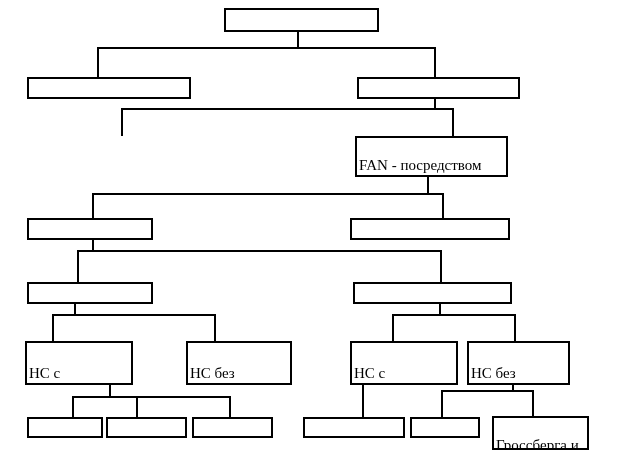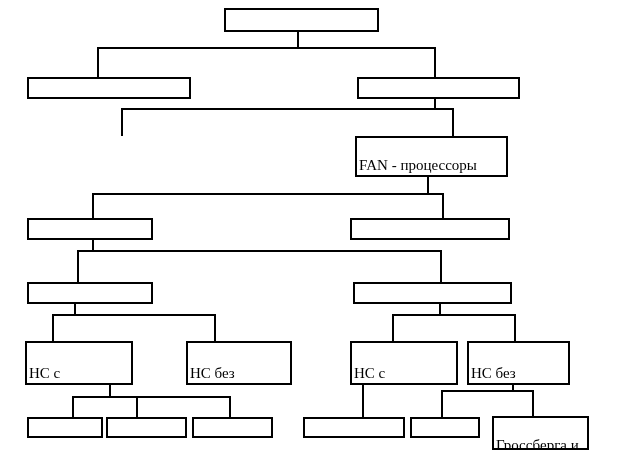--- a/index.html
+++ b/index.html
@@ -84,21 +84,21 @@
   <div class="node" style="left:27px;top:77px;width:164px;height:22px">
     <span>Машины фон Неймана</span>
   </div>
 
   <div class="node" style="left:357px;top:77px;width:163px;height:22px">
     <span>Вычислительные сети</span>
   </div>
 
 
   <div class="node" style="left:355px;top:136px;width:153px;height:41px">
-    <span>FAN - процессоры</span>
+    <span>FAN - посредством</span>
   </div>
 
   <div class="node" style="left:27px;top:218px;width:126px;height:22px">
     <span>Нейронные сети</span>
   </div>
 
   <div class="node" style="left:350px;top:218px;width:160px;height:22px">
     <span>Клеточные автоматы</span>
   </div>
 

